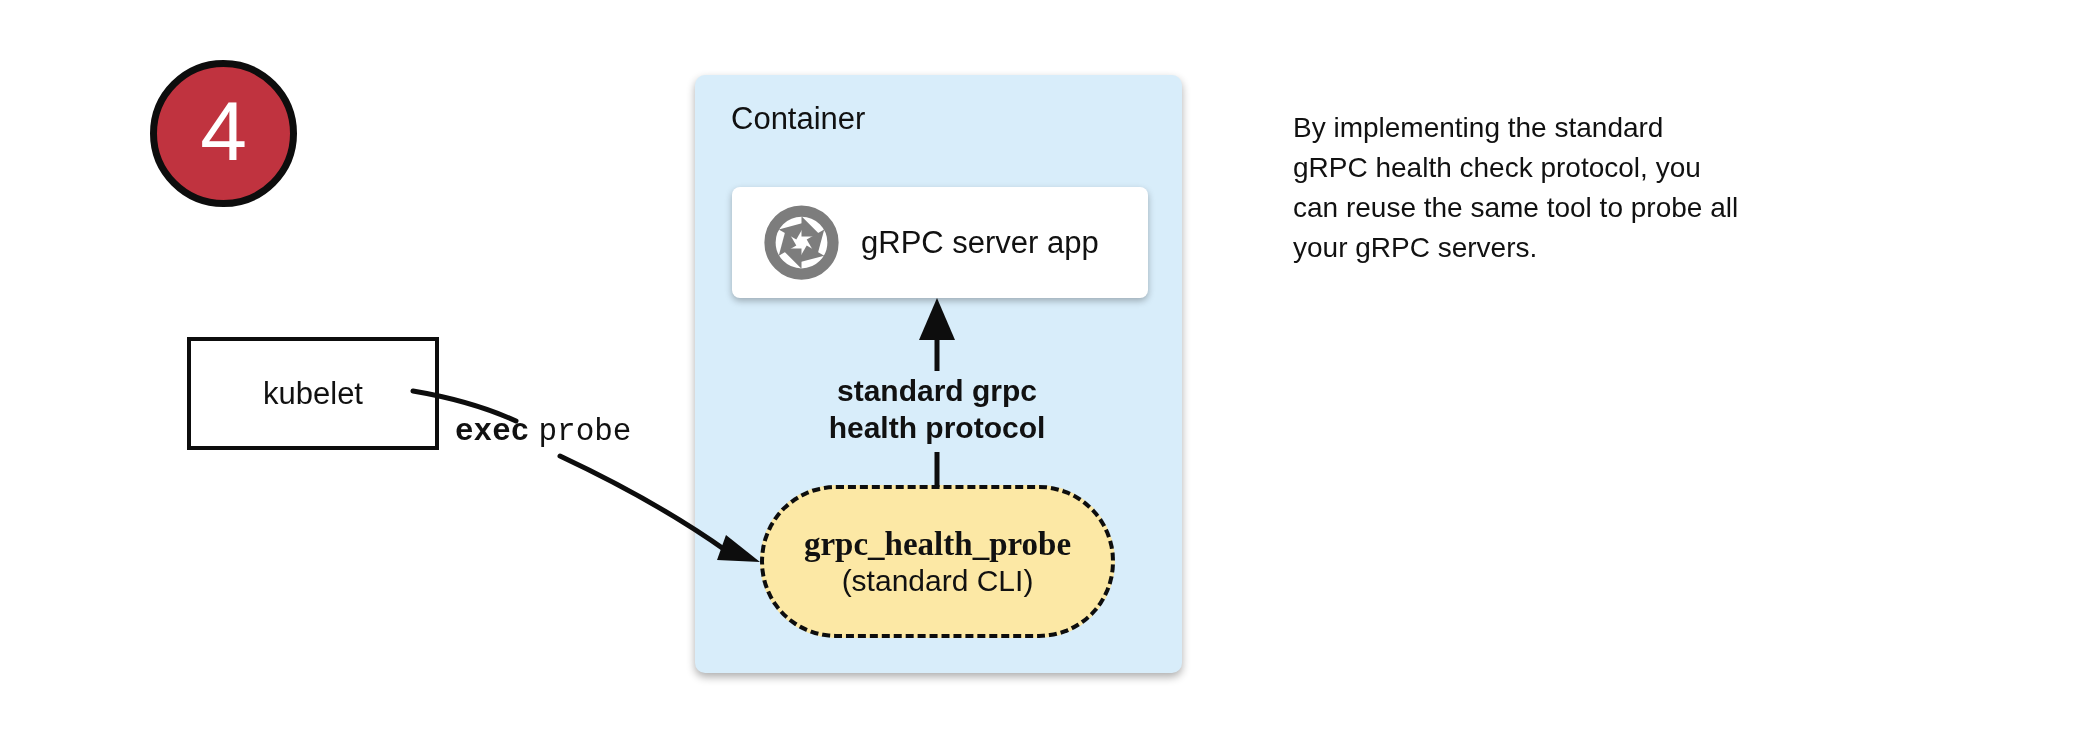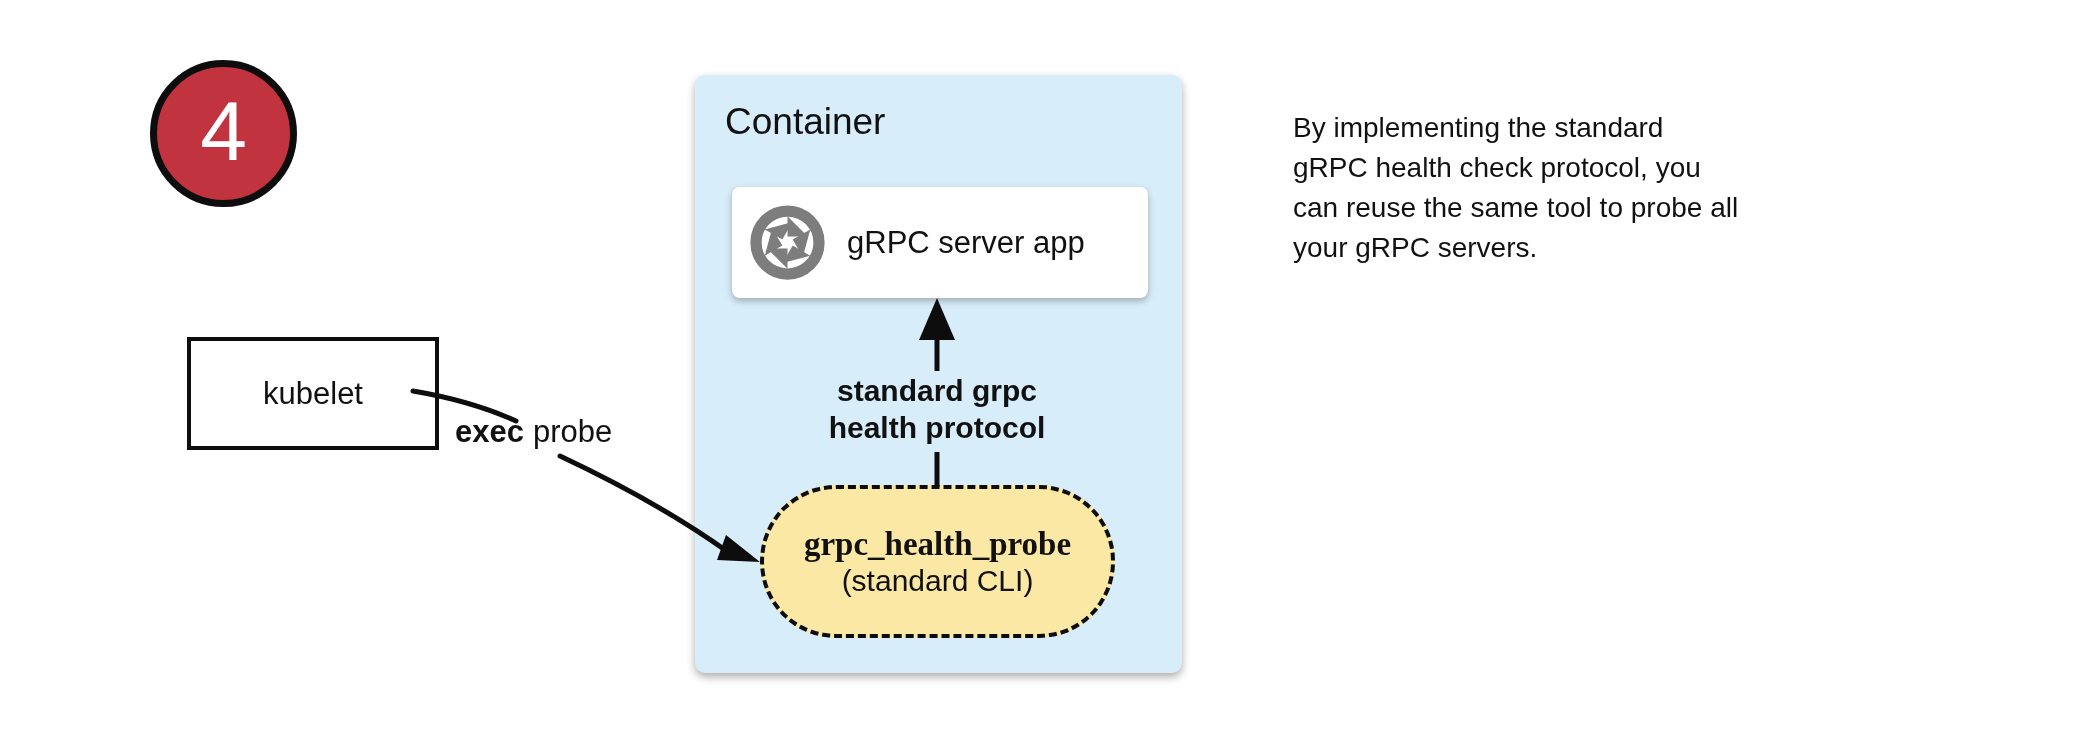--- a/index.html
+++ b/index.html
@@ -62,38 +62,38 @@
     left: 695px;
     top: 75px;
     width: 487px;
     height: 598px;
     background: #D8EDFA;
     border-radius: 10px;
     box-shadow: 0 4px 9px rgba(0,0,0,0.32);
   }
   .container-label {
     position: absolute;
-    left: 30px;
+    left: 36px;
     top: 26px;
-    font-size: 37px;
+    font-size: 31px;
   }
 
   
   .server-box {
     position: absolute;
     left: 37px;
     top: 112px;
     width: 416px;
     height: 111px;
     background: #ffffff;
     border-radius: 8px;
     box-shadow: 0 3px 7px rgba(0,0,0,0.28);
     display: flex;
     align-items: center;
-    padding-left: 18px;
+    padding-left: 32px;
     box-sizing: border-box;
   }
   .server-box .icon-wrap {
     width: 75px;
     height: 75px;
     flex: 0 0 auto;
   }
   .server-box .label {
     font-size: 31px;
     margin-left: 22px;
@@ -137,20 +137,21 @@
     line-height: 37px;
     white-space: pre-line;
     font-weight: bold;
   }
   .exec-label {
     position: absolute;
     left: 455px;
     top: 414px;
     font-size: 31px;
     white-space: nowrap;
+    font-family: Liberation Mono, monospace;
   }
   .exec-label .b { font-weight: bold; }
   .exec-label .rest { margin-left: 9px; }
 
   
   .note {
     position: absolute;
     left: 1293px;
     top: 108px;
     width: 540px;

